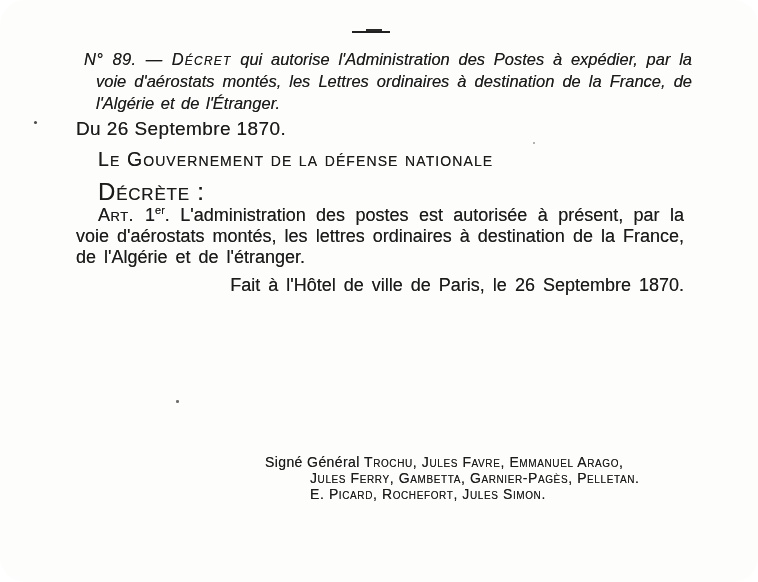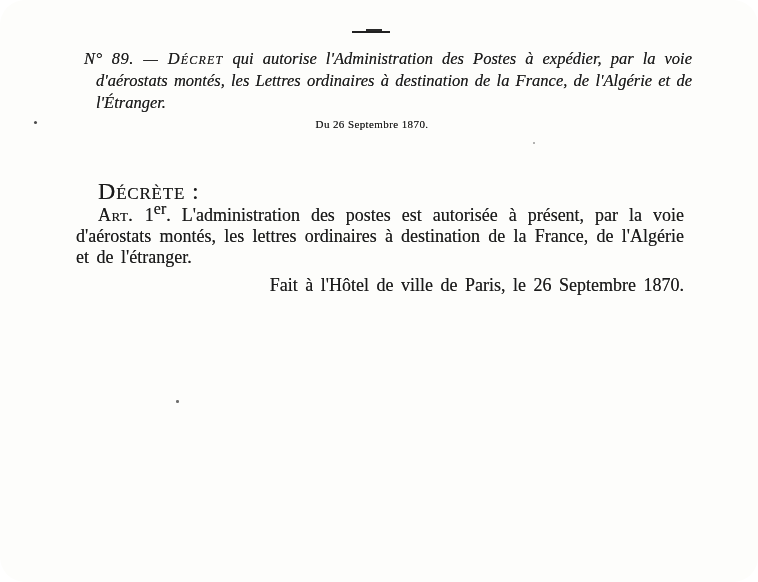--- a/index.html
+++ b/index.html
@@ -6,21 +6,21 @@
     margin: 0;
     padding: 0;
     background: #ffffff;
   }
   .page {
     position: relative;
     width: 758px;
     height: 582px;
     background: #fdfdfb;
     overflow: hidden;
-    font-family: Liberation Serif, serif;
+    font-family: Liberation Sans, sans-serif;
     color: #1b1b1b;
     border-radius: 25px;
   }
   
   .page * { text-shadow: 0 0 0.45px rgba(20,20,20,0.65); }
 
   .divider-rule {
     position: absolute;
     top: 31px; left: 352px;
     width: 38px; height: 2px;
@@ -52,22 +52,21 @@
   }
   .doc-header .decree-number {
     letter-spacing: 0.4px;
   }
 
   .date-line {
     position: absolute;
     top: 118px; left: 76px;
     width: 592px;
     margin: 0;
-    text-align: center;
-    font-size: 11px;
+    font-size: 19px;
     letter-spacing: 0.4px;
   }
 
   .gov-line {
     position: absolute;
     top: 148px; left: 98px;
     margin: 0;
     font-variant: small-caps;
     font-size: 19.5px;
     letter-spacing: 1.1px;
@@ -93,21 +92,21 @@
   }
   .doc-body p {
     margin: 0;
     text-indent: 22px;
   }
   .sc {
     font-variant: small-caps;
     letter-spacing: 0.5px;
   }
   .art-sup {
-    font-size: 16px;
+    font-size: 11px;
     vertical-align: super;
     line-height: 0;
   }
   .closing-line {
     margin-top: 7px !important;
     text-align: right;
   }
 
   .signatures {
     position: absolute;
@@ -139,31 +138,37 @@
 <div class="page">
 
   <div class="divider-rule">
     <span class="overlap"></span>
   </div>
 
   <p class="doc-header"><span class="decree-number">N° 89. — </span><span class="decree-word">Décret</span><span> qui autorise l'Administration des Postes à expédier, par la voie d'aérostats montés, les Lettres ordinaires à destination de la France, de l'Algérie et de l'Étranger.</span></p>
 
   <p class="date-line">Du 26 Septembre 1870.</p>
 
+  <p class="gov-line">Le Gouvernement de la défense nationale</p>
 
   <p class="decree-verb">Décrète :</p>
 
   <div class="doc-body">
     <p><span class="sc">Art. </span><span>1</span><span class="art-sup">er</span><span>. L'administration des postes est autorisée à présent, par la voie d'aérostats montés, les lettres ordinaires à destination de la France, de l'Algérie et de l'étranger.</span></p>
 
 
 
 
 
     <p class="closing-line">Fait à l'Hôtel de ville de Paris, le 26 Septembre 1870.</p>
   </div>
 
+  <div class="signatures">
+    <p class="sig-line"><span>Signé Général </span><span class="sig-names">Trochu, Jules Favre, Emmanuel Arago,</span></p>
+    <p class="sig-line sig-cont sig-names">Jules Ferry, Gambetta, Garnier-Pagès, Pelletan.</p>
+    <p class="sig-line sig-cont sig-names">E. Picard, Rochefort, Jules Simon.</p>
+  </div>
 
   <span class="speck s1"></span>
   <span class="speck s2"></span>
   <span class="speck s3"></span>
 
 </div>
 
 </body></html>

